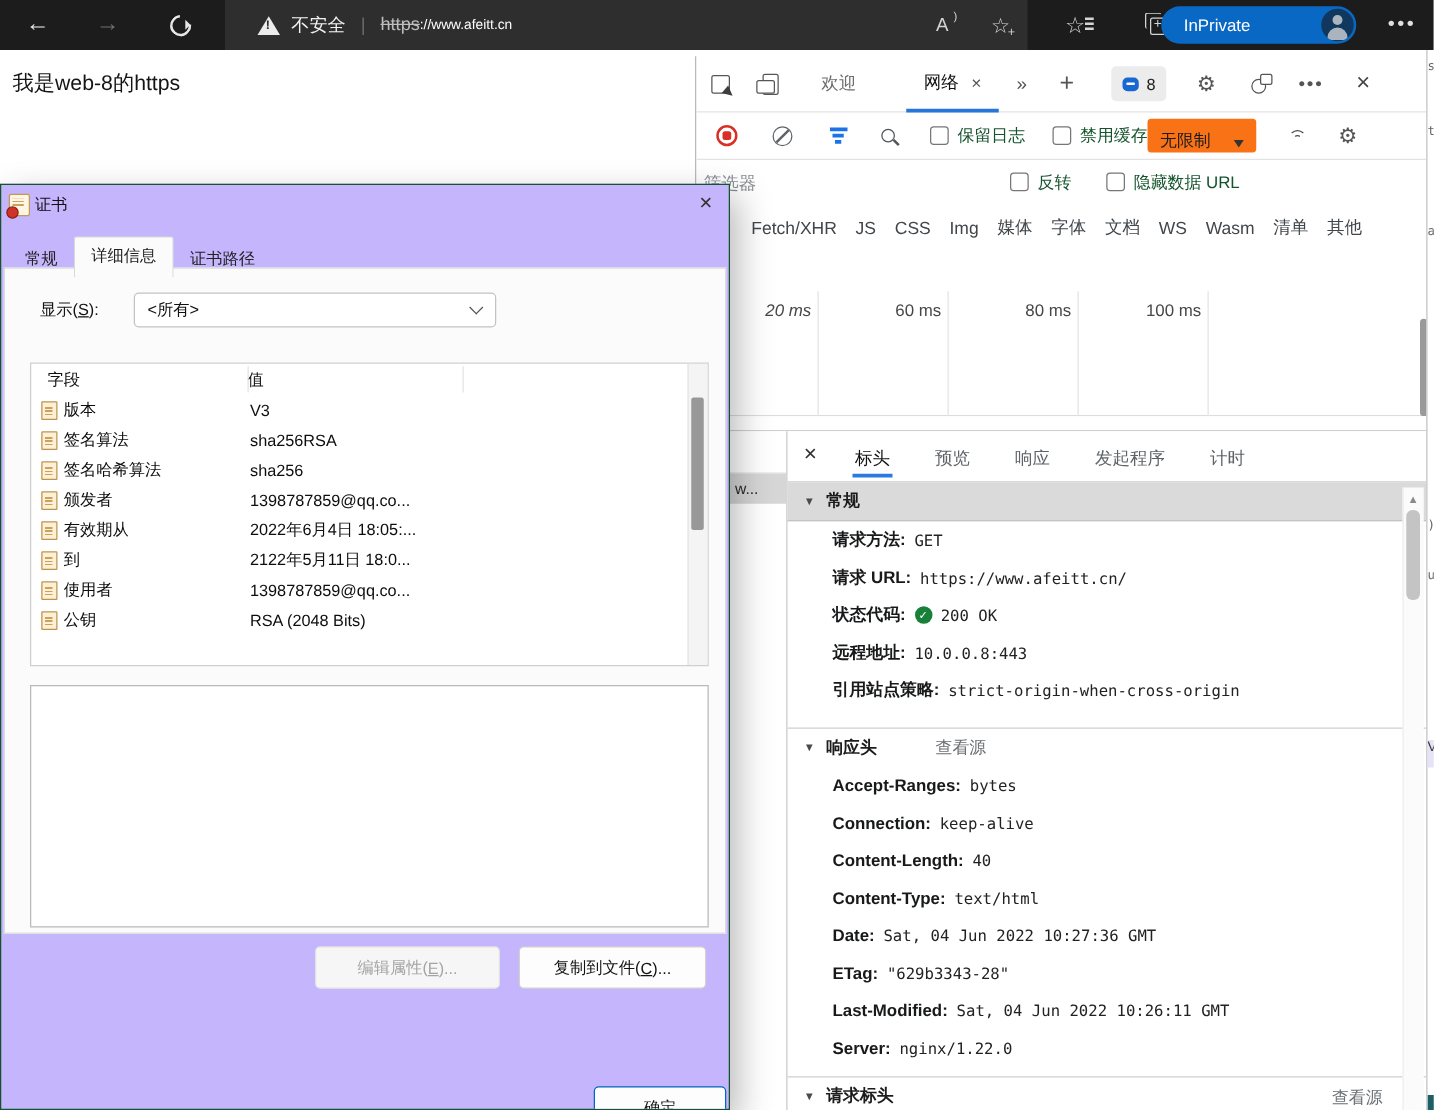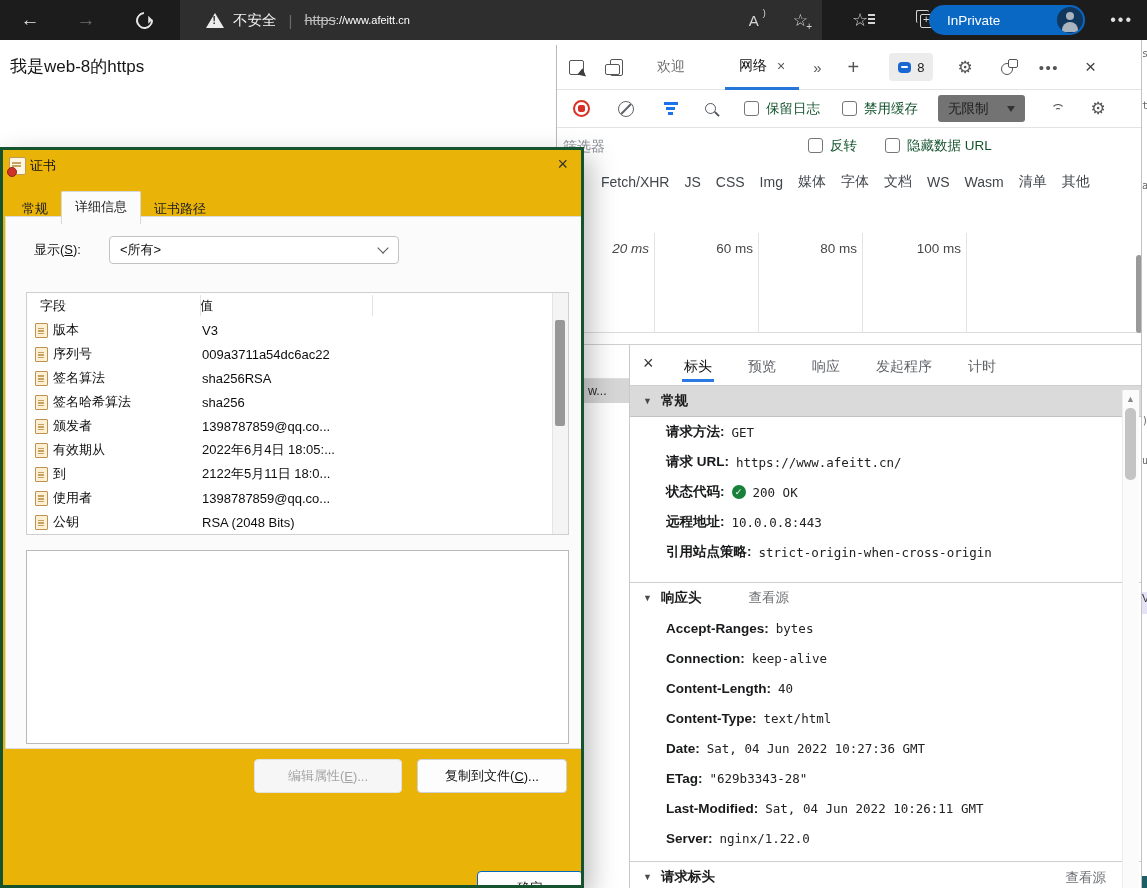--- a/index.html
+++ b/index.html
@@ -68,21 +68,21 @@
   .ic-clear{width:14px;height:14px;border:1.8px solid #5f6368;border-radius:50%;position:relative;margin-left:28px}
   .ic-clear::after{content:"";position:absolute;left:0px;top:6px;width:14px;height:1.8px;background:#5f6368;transform:rotate(-45deg)}
   .ic-filter{width:9px;height:2.4px;background:#1a73e8;position:relative;margin-left:32px}
   .ic-filter::before{content:"";position:absolute;left:-2px;top:-5px;width:14px;height:2.4px;background:#1a73e8}
   .ic-filter::after{content:"";position:absolute;left:2px;top:5px;width:5px;height:2.4px;background:#1a73e8}
   .ic-search{width:9px;height:9px;border:1.8px solid #50555a;border-radius:50%;position:relative;margin-left:30px}
   .ic-search::after{content:"";position:absolute;left:8px;top:9px;width:6px;height:1.8px;background:#50555a;transform:rotate(45deg)}
   .cb{width:13px;height:13px;border:1.4px solid #767676;border-radius:3px;background:#fff;flex:none}
   .cb-lab{font-size:13.5px;color:#14532d;margin-left:7px}
   .cbg{display:flex;align-items:center}
-  .throttle{margin-left:20px;height:27px;background:#737373;border-radius:3px;display:flex;align-items:center;padding:0 10px;gap:18px}
+  .throttle{margin-left:0;height:27px;background:#f97316;border-radius:3px;display:flex;align-items:flex-end;padding:0 10px;gap:18px}
   .throttle-val{font-size:13.5px;color:#1c1c1c}
   .caret-dn{width:0;height:0;border:4.5px solid transparent;border-top:6px solid #333;margin-top:5px}
   .ic-wifi{width:14px;height:9px;position:relative;margin-left:26px}
   .ic-wifi::before{content:"";position:absolute;left:0;top:0;width:12px;height:12px;border:1.8px solid transparent;border-top-color:#4a4a4a;border-radius:50%}
   .ic-wifi::after{content:"";position:absolute;left:4px;top:4px;width:4px;height:4px;border:1.8px solid transparent;border-top-color:#4a4a4a;border-radius:50%}
 
   .row-filter{top:83px;height:35px;display:flex;align-items:center}
   .filter-input{position:absolute;left:4px;top:3px;width:220px;height:28px;border:none;outline:none;font-size:14px;font-family:"Liberation Sans",sans-serif;color:#333;background:#fff}
   .filter-input::placeholder{color:#8a8f96}
   .row-filter .cbg{margin-left:12px}
@@ -130,21 +130,21 @@
   .d-scroll .up{position:absolute;left:3px;top:4px;font-size:9px;color:#8a8a8a}
   .d-scroll .thumb{position:absolute;left:2px;top:18px;width:11px;height:72px;background:#c4c4c4;border-radius:5px}
 
   
   .sliver{position:absolute;left:1141px;top:40px;width:6px;height:848px;background:#fff;border-left:1px solid #c2c2c2;z-index:2;overflow:hidden}
   .frag{position:absolute;left:0;font-size:10px;color:#666;font-family:"DejaVu Sans Mono",monospace}
   .slv-hl{position:absolute;left:0;top:552px;width:6px;height:22px;background:#e6e2f7;color:#333;font-size:11px}
   .slv-teal{position:absolute;left:0;top:836px;width:6px;height:12px;background:#1d5f66}
 
   
-  .dialog{position:absolute;left:0px;top:147px;width:584px;height:741px;background:#eab308;border:3px solid #14532d;box-sizing:border-box;box-shadow:6px 10px 26px rgba(0,0,0,.28);z-index:10;overflow:hidden}
+  .dialog{position:absolute;left:0px;top:147px;width:584px;height:741px;background:#c4b5fd;border:1px solid #14532d;box-sizing:border-box;box-shadow:6px 10px 26px rgba(0,0,0,.28);z-index:10;overflow:hidden}
   .dlg-title{position:absolute;left:0;top:0;width:100%;height:30px}
   .cert-ic{position:absolute;left:6px;top:7px;width:15px;height:16px;background:#fdf6e2;border:1px solid #c2995a;border-radius:2px}
   .cert-ic::before{content:"";position:absolute;left:2px;top:3px;width:9px;height:7px;background:repeating-linear-gradient(#0000 0 1.5px,#c9a05e 1.5px 2.8px)}
   .cert-ic::after{content:"";position:absolute;left:-3px;bottom:-3px;width:8px;height:8px;border-radius:50%;background:#cf3327;border:1px solid #8e1f17}
   .dlg-title-text{position:absolute;left:27px;top:7px;font-size:13px;color:#111}
   .dlg-close{position:absolute;right:13px;top:4px;font-size:18px;color:#333}
   .tabs{position:absolute;left:6px;top:41px;display:flex;align-items:flex-end}
   .wtab{font-size:13px;color:#222;padding:5px 12px 6px;border:1px solid transparent;border-bottom:none}
   .wtab.active{background:#fbfbfb;border-color:#d8d8d8;position:relative;z-index:3;padding:6px 13px 8px;border-radius:2px 2px 0 0}
   .tabpage{position:absolute;left:2px;top:66px;width:578px;height:533px;background:#fbfbfb;border:1px solid #dcdcdc;box-sizing:border-box}
@@ -389,25 +389,20 @@
         <span class="cdiv" style="left:345px"></span>
       </div>
       <div>
           <div class="crow">
             <span class="cicon"></span>
             <span class="cfield">版本</span>
             <span class="cval">V3</span>
           </div>
           <div class="crow">
             <span class="cicon"></span>
-            <span class="cfield">序列号</span>
-            <span class="cval">009a3711a54dc6ac22</span>
-          </div>
-          <div class="crow">
-            <span class="cicon"></span>
             <span class="cfield">签名算法</span>
             <span class="cval">sha256RSA</span>
           </div>
           <div class="crow">
             <span class="cicon"></span>
             <span class="cfield">签名哈希算法</span>
             <span class="cval">sha256</span>
           </div>
           <div class="crow">
             <span class="cicon"></span>

